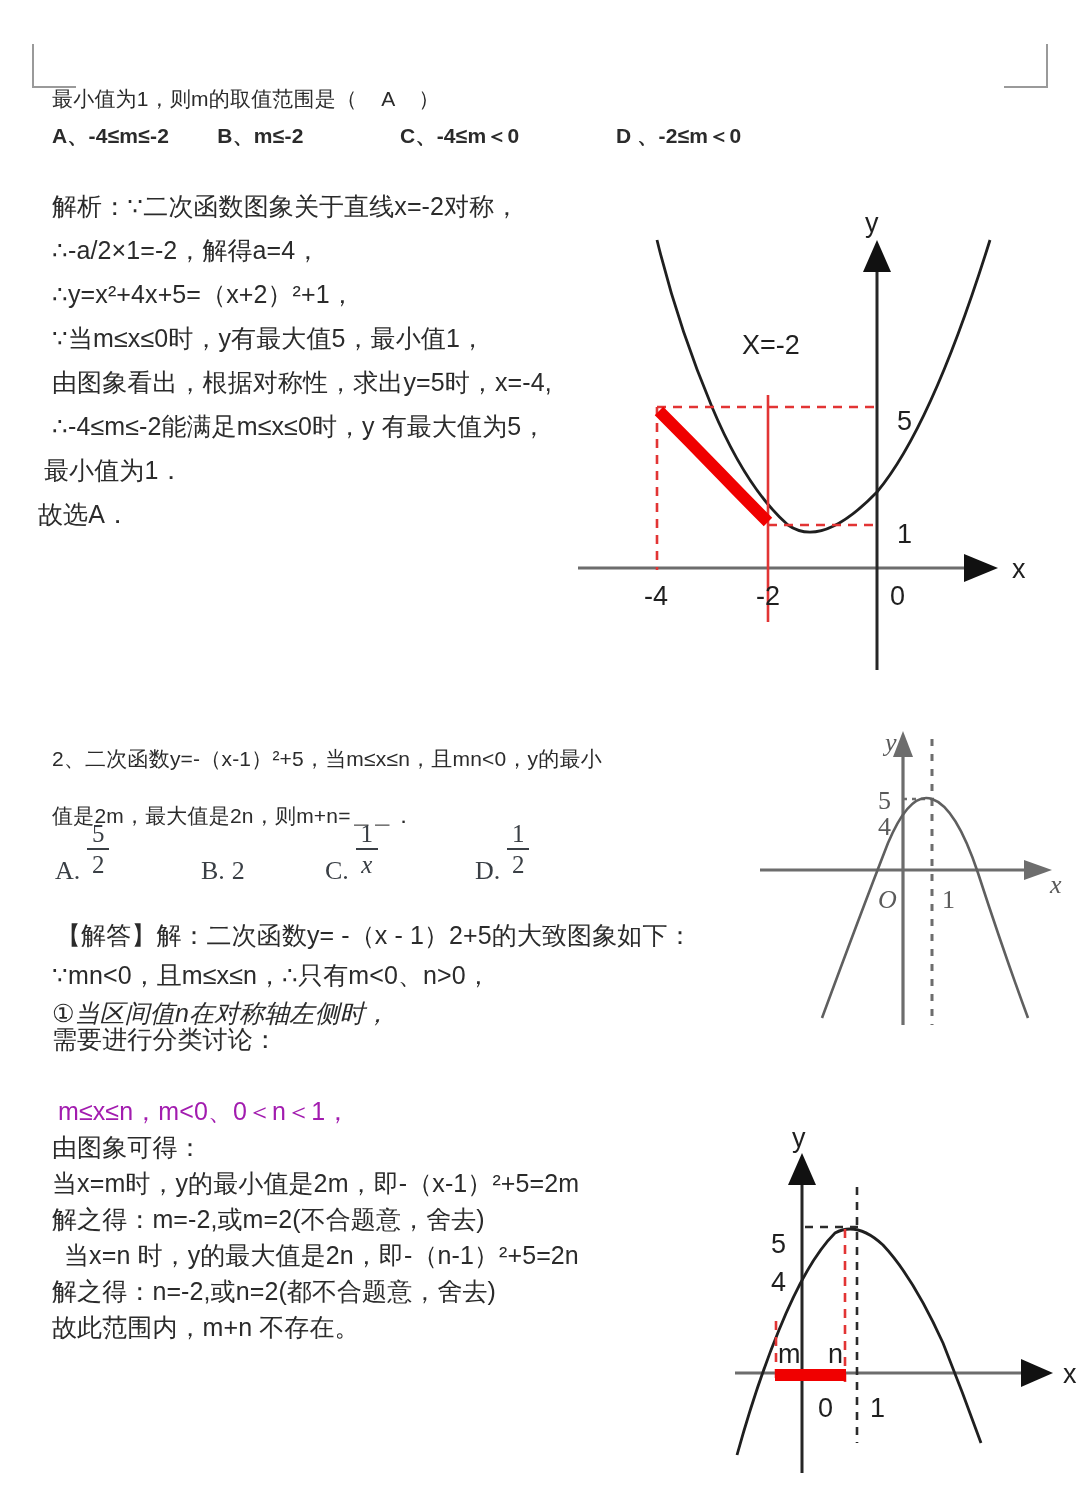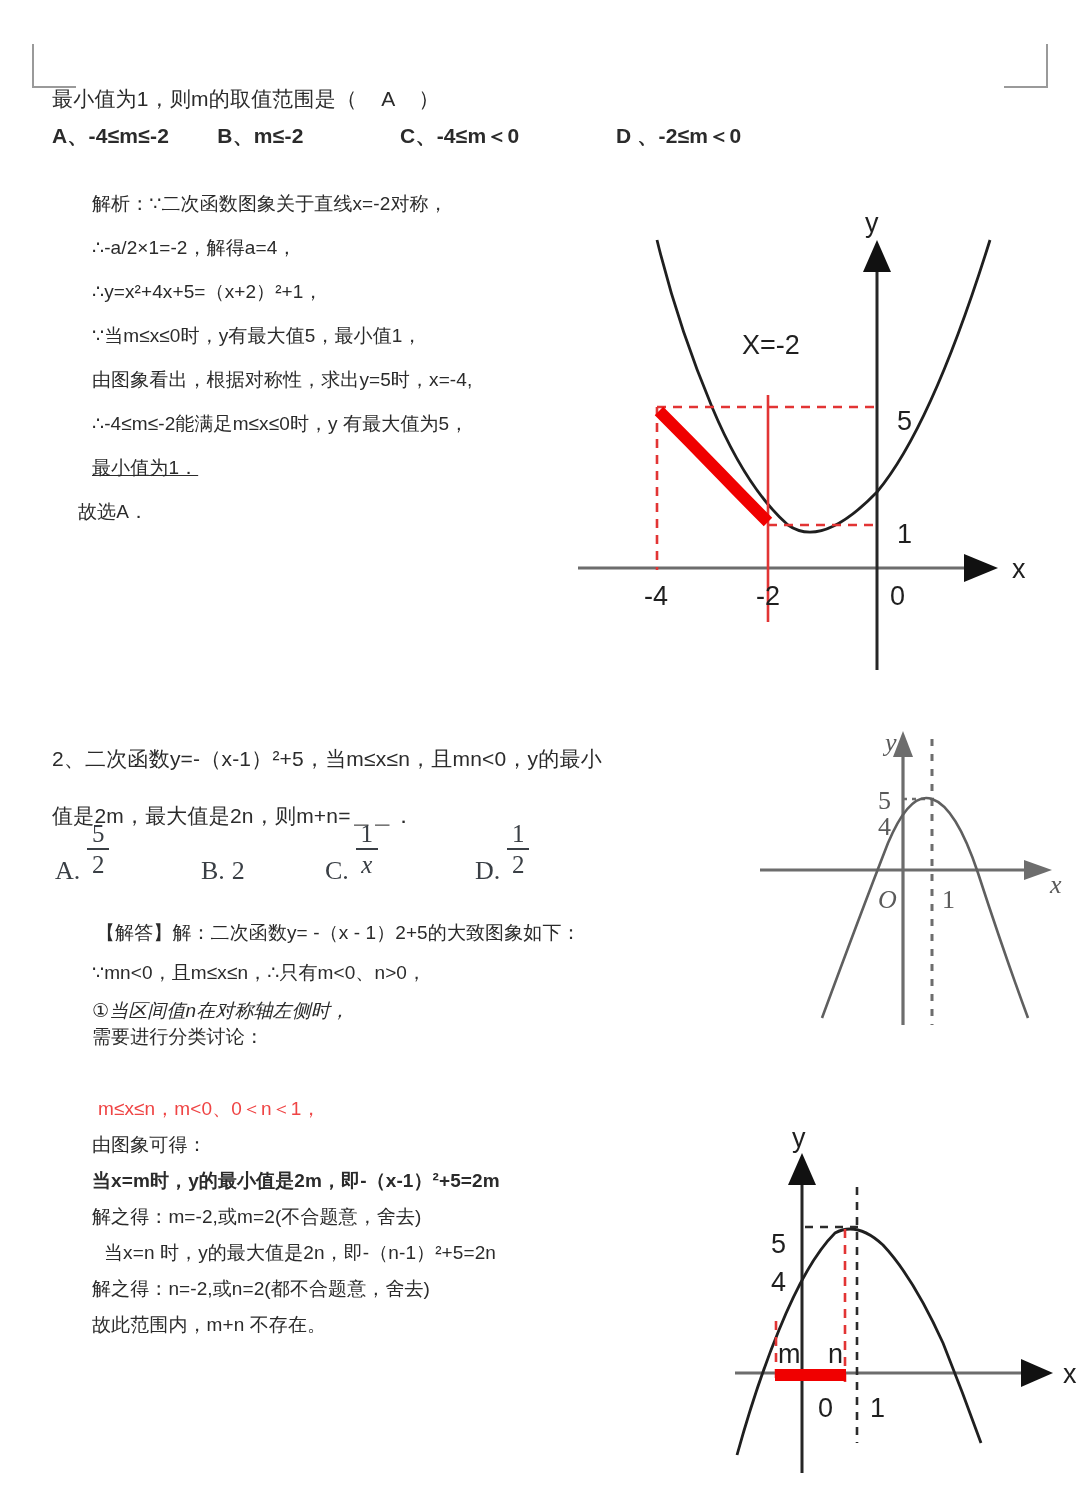--- a/index.html
+++ b/index.html
@@ -40,26 +40,25 @@
   .txt {
     position: absolute;
     white-space: pre;
     line-height: 1.0;
   }
   .q-line {
     font-size: 21px;
     letter-spacing: .2px;
   }
   .sol-line {
-    font-size: 19px;
+    font-size: 25px;
     letter-spacing: .1px;
-    margin-left: 40px;
   }
   .red {
-    color: #ef4444;
+    color: #a21caf;
   }
 
   
   .choice-row {
     position: absolute;
     left: 55px;
     top: 808px;
     width: 560px;
     height: 80px;
   }
@@ -141,21 +140,21 @@
 
 <div class="txt q-line" style="left:52px; top:88px;">最小值为1，则m的取值范围是（    A    ）</div>
 <div class="txt q-line" style="left:52px; top:125px;font-weight:bold;">A、-4≤m≤-2        B、m≤-2                C、-4≤m＜0                D 、-2≤m＜0</div>
 
 <div class="txt sol-line" style="left:52px; top:194px;">解析：∵二次函数图象关于直线x=-2对称，</div>
 <div class="txt sol-line" style="left:52px; top:238px;">∴-a/2×1=-2，解得a=4，</div>
 <div class="txt sol-line" style="left:52px; top:282px;">∴y=x²+4x+5=（x+2）²+1，</div>
 <div class="txt sol-line" style="left:52px; top:326px;">∵当m≤x≤0时，y有最大值5，最小值1，</div>
 <div class="txt sol-line" style="left:52px; top:370px;">由图象看出，根据对称性，求出y=5时，x=-4,</div>
 <div class="txt sol-line" style="left:52px; top:414px;">∴-4≤m≤-2能满足m≤x≤0时，y 有最大值为5，</div>
-<div class="txt sol-line" style="left:52px; top:458px;text-decoration:underline;">最小值为1．</div>
+<div class="txt sol-line" style="left:44px; top:458px;">最小值为1．</div>
 <div class="txt sol-line" style="left:38px; top:502px;">故选A．</div>
 
 <div class="fig" style="left:560px; top:230px;">
   <svg width="500" height="470" viewBox="0 0 500 470">
 
     <line class="axis-gray" x1="18" y1="338" x2="408" y2="338"></line>
     <polygon class="arrowhead" points="404,324 438,338 404,352"></polygon>
 
     <line class="axis" x1="317" y1="42" x2="317" y2="440"></line>
     <polygon class="arrowhead" points="303,42 317,10 331,42"></polygon>
@@ -221,21 +220,21 @@
   </div>
 </div>
 
 <div class="txt sol-line" style="left:56px; top:923px;">【解答】解：二次函数y= -（x - 1）2+5的大致图象如下：</div>
 <div class="txt sol-line" style="left:52px; top:963px;">∵mn&lt;0，且m≤x≤n，∴只有m&lt;0、n&gt;0，</div>
 
 <div class="txt sol-line" style="left:52px; top:1027px;">需要进行分类讨论：</div>
 <div class="txt sol-line" style="left:52px; top:1001px;font-style:italic;">①当区间值n在对称轴左侧时，</div>
 <div class="txt sol-line red" style="left:58px; top:1099px;">m≤x≤n，m&lt;0、0＜n＜1，</div>
 <div class="txt sol-line" style="left:52px; top:1135px;">由图象可得：</div>
-<div class="txt sol-line" style="left:52px; top:1171px;font-weight:bold;">当x=m时，y的最小值是2m，即-（x-1）²+5=2m</div>
+<div class="txt sol-line" style="left:52px; top:1171px;">当x=m时，y的最小值是2m，即-（x-1）²+5=2m</div>
 <div class="txt sol-line" style="left:52px; top:1207px;">解之得：m=-2,或m=2(不合题意，舍去)</div>
 <div class="txt sol-line" style="left:64px; top:1243px;">当x=n 时，y的最大值是2n，即-（n-1）²+5=2n</div>
 <div class="txt sol-line" style="left:52px; top:1279px;">解之得：n=-2,或n=2(都不合题意，舍去)</div>
 <div class="txt sol-line" style="left:52px; top:1315px;">故此范围内，m+n 不存在。</div>
 
 <div class="fig" style="left:760px; top:725px;">
   <svg width="320" height="320" viewBox="0 0 320 320">
 
     <line class="axis-gray" x1="0" y1="145" x2="268" y2="145"></line>
     <polygon class="arrowhead-gray" points="264,135 292,145 264,155"></polygon>

